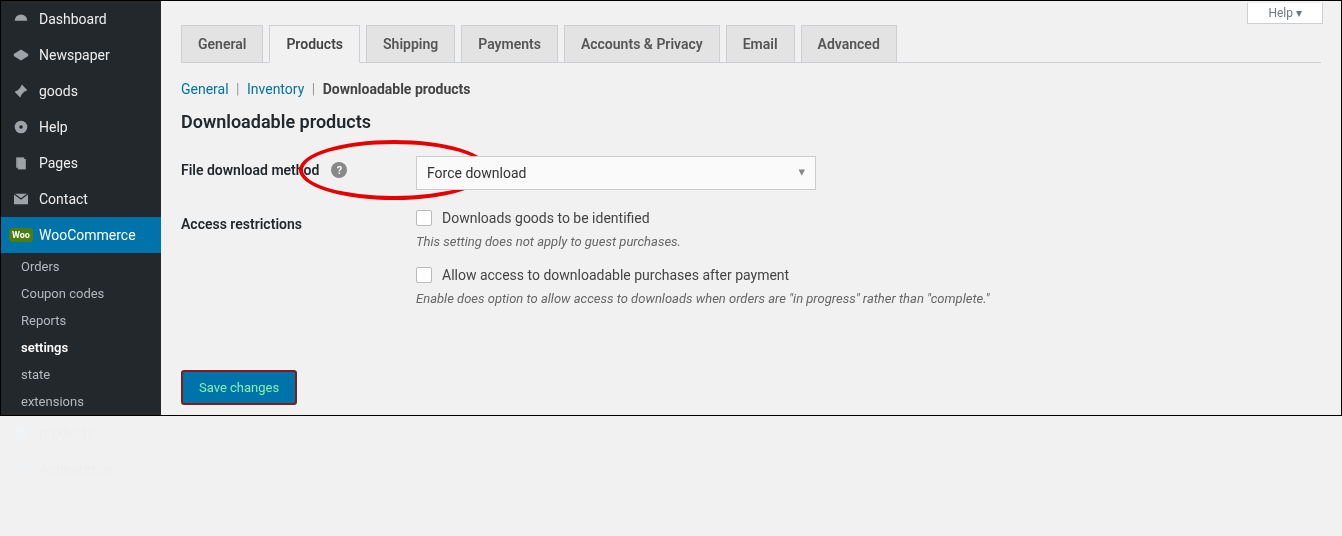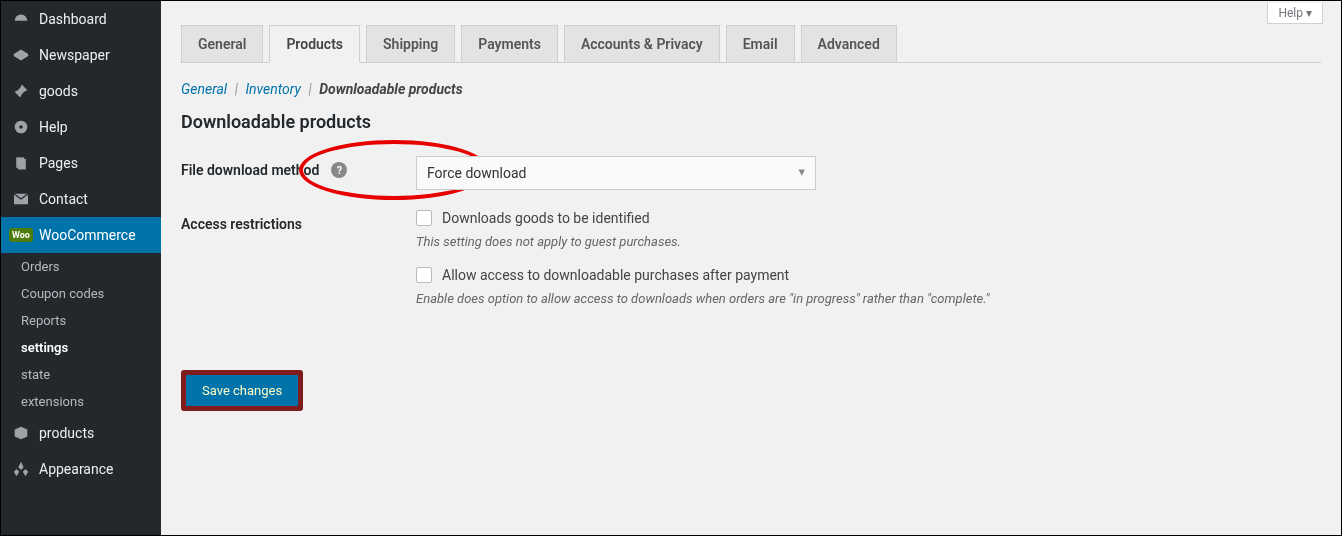--- a/index.html
+++ b/index.html
@@ -1,45 +1,45 @@
 <!DOCTYPE html>
 <html><head>
 <meta charset="utf-8">
 <style>
 * { margin: 0; padding: 0; box-sizing: border-box; }
 body { font-family: -apple-system, BlinkMacSystemFont, "Segoe UI", Roboto, sans-serif; font-size: 13px; color: #444; background: #f1f1f1; width: 1342px; height: 536px; overflow: hidden; position: relative; }
-.wrap { display: flex; height: 536px; border: 1px solid #000; }
+.wrap { display: flex; height: 416px; border: 1px solid #000; }
 .sidebar { width: 160px; background: #23282d; color: #eee; display: flex; flex-direction: column; flex-shrink: 0; }
 .side-item { display: flex; align-items: center; padding: 8px 10px; color: #eee; cursor: pointer; font-size: 14px; gap: 8px; }
 .side-item.active { background: #0073aa; color: #fff; position: relative; }
 .side-item.active::after { content: ""; position: absolute; right: -8px; top: 50%; transform: translateY(-50%); border: 8px solid transparent; border-right-color: #f1f1f1; }
 .side-sub { padding: 6px 12px 6px 20px; color: #b4b9be; font-size: 13px; cursor: pointer; }
 .side-sub.current { color: #fff; font-weight: 600; }
 .side-icon { width: 20px; height: 20px; display: inline-flex; align-items: center; justify-content: center; font-size: 16px; color: rgba(240,245,250,0.6); }
 .side-item.active .side-icon { color: #fff; }
 .main { flex: 1; background: #f1f1f1; padding: 0 20px 20px 20px; position: relative; overflow: hidden; }
-.help-box { position: absolute; top: 2px; right: 18px; background: #fff; border: 1px solid #ccd0d4; border-top: 0; padding: 3px 10px; font-size: 12px; color: #72777c; cursor: pointer; }
+.help-box { position: absolute; top: 2px; right: 18px; background: #fff; border: 1px solid #ccd0d4; border-top: 0; padding: 3px 20px; font-size: 12px; color: #72777c; cursor: pointer; }
 .tabs { display: flex; border-bottom: 1px solid #ccd0d4; margin-top: 24px; }
 .tab { background: #e3e3e3; border: 1px solid #ccd0d4; border-bottom: none; padding: 10px 16px; margin-right: 6px; color: #555; font-weight: 600; font-size: 14px; cursor: pointer; }
 .tab.active { background: #f1f1f1; border-bottom: 1px solid #f1f1f1; margin-bottom: -1px; color: #444; }
-.subtabs { margin: 18px 4px 14px 0; font-size: 14px; position: relative; display: inline-block; font-style: italic; }
+.subtabs { margin: 18px 4px 14px 0; font-size: 14px; position: relative; display: inline-block; }
 .sublink { color: #0073aa; cursor: pointer; }
 .subdiv { color: #999; margin: 0 4px; }
 .subcur { color: #444; font-weight: 700; }
 .annot { position: absolute; border: 4px solid #e60000; border-radius: 50%; width: 190px; height: 60px; left: 118px; top: 77px; pointer-events: none; }
 h2.section { font-size: 18px; font-weight: 600; color: #23282d; margin-bottom: 24px; }
 .form-row { display: flex; align-items: flex-start; margin-bottom: 20px; }
 .form-label { width: 235px; font-weight: 600; font-size: 14px; color: #23282d; padding-top: 6px; display: flex; align-items: center; gap: 12px; }
 .help-icon { width: 16px; height: 16px; border-radius: 50%; background: #888; color: #fff; font-size: 11px; display: inline-flex; align-items: center; justify-content: center; cursor: help; }
 .select { width: 400px; height: 34px; border: 1px solid #ccc; background: #fafafa; padding: 0 30px 0 10px; font-size: 14px; position: relative; color: #333; display: flex; align-items: center; }
 .select::after { content: "▾"; position: absolute; right: 10px; top: 7px; color: #888; font-size: 13px; }
 .check-row { display: flex; align-items: center; gap: 10px; margin-bottom: 8px; font-size: 14px; color: #444; }
 .checkbox { width: 16px; height: 16px; border: 1px solid #bbb; background: #fff; border-radius: 2px; }
 .desc { font-style: italic; color: #666; font-size: 13px; margin-bottom: 18px; }
-.btn-save { background: #0073aa; border: 5px solid #7f1d1d; color: #fef9c3; padding: 8px 16px; font-size: 13px; border-radius: 3px; cursor: pointer; margin-top: 26px; display: inline-block; }
+.btn-save { background: #0073aa; border: 2px solid #7f1d1d; color: #86efac; padding: 8px 16px; font-size: 13px; border-radius: 3px; cursor: pointer; margin-top: 26px; display: inline-block; }
 .wc-icon { background: #4d7c0f; color: #fff; border-radius: 3px; font-size: 9px; font-weight: bold; padding: 2px 3px; }
 </style>
 </head>
 <body>
 
 <div class="wrap">
   <div class="sidebar">
     <div class="side-item">
       <span class="side-icon">
           <svg width="18" height="18" viewBox="0 0 20 20" fill="currentColor">

